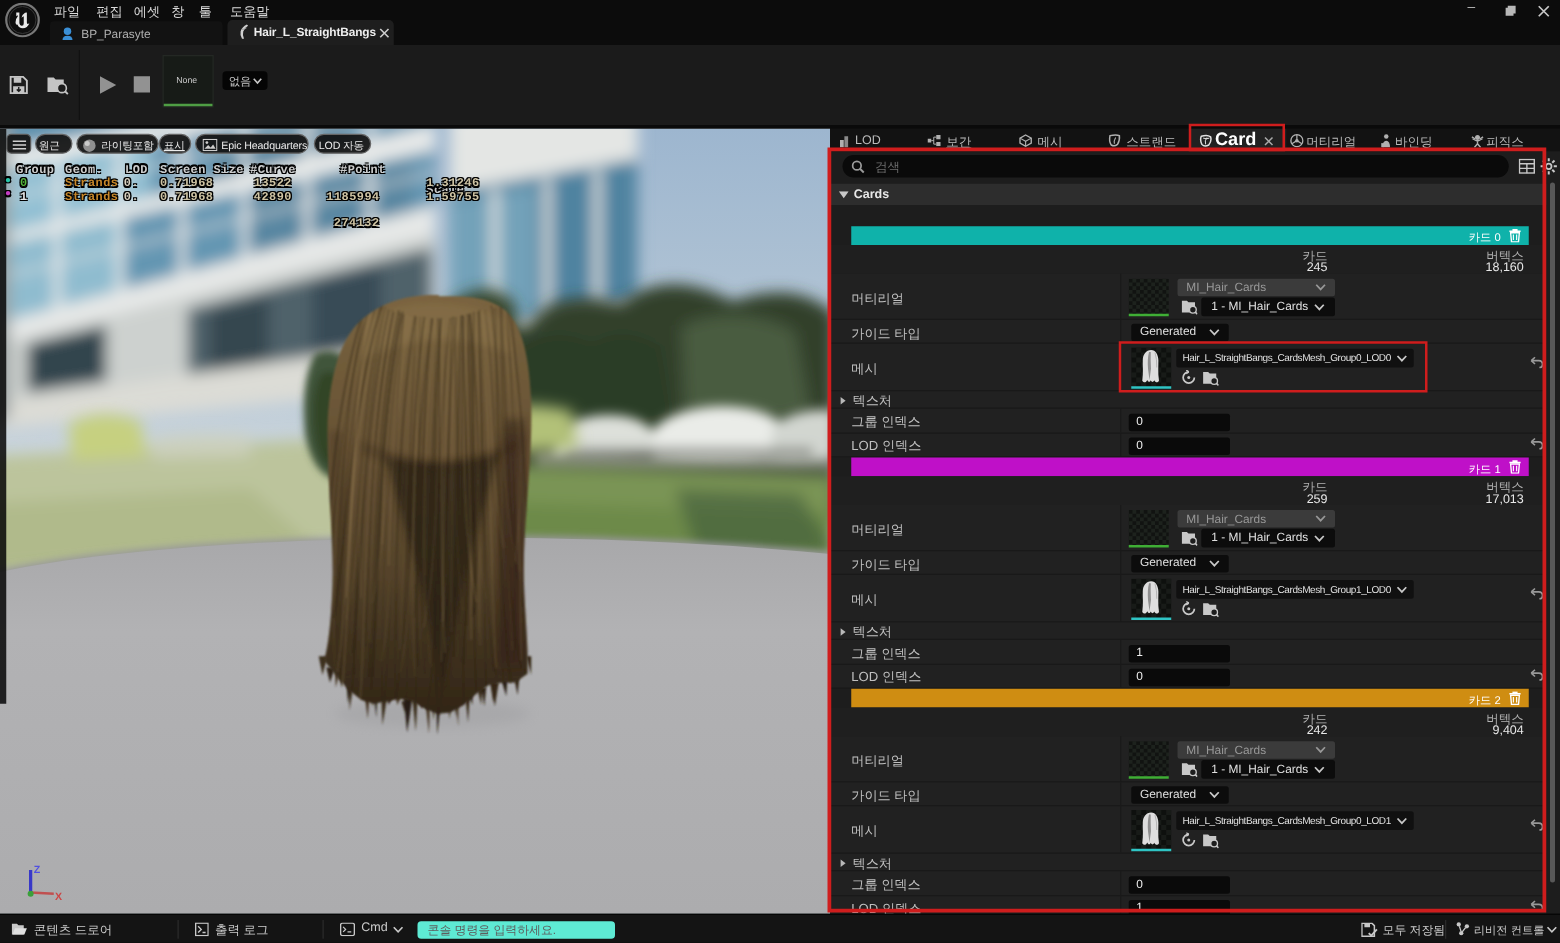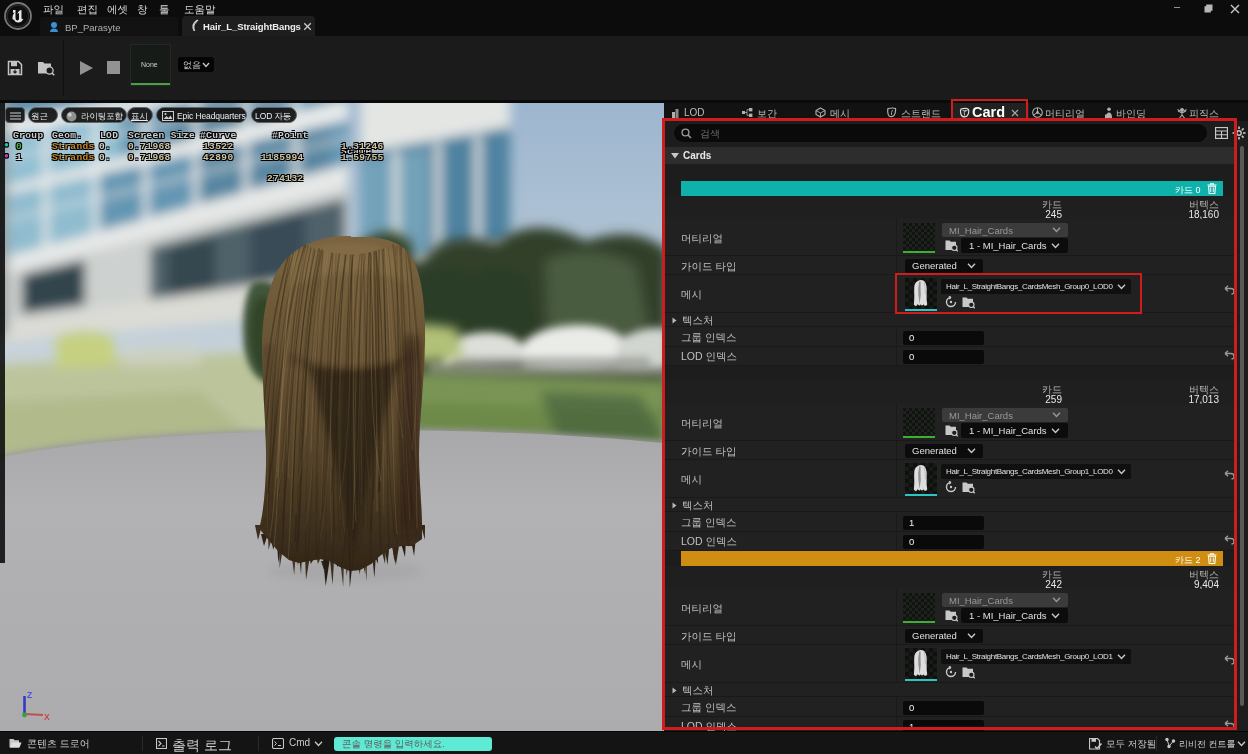--- a/index.html
+++ b/index.html
@@ -587,20 +587,28 @@
       <div class="abs" style="left:0px;top:244px;width:573px;height:19px;background:#212121;border-bottom:1px solid #191919;">
         <div class="abs" style="left:232px;top:0;width:1px;height:100%;background:#1a1a1a;"></div>
         <span class="abs" style="left:17px;top:3px;font-size:10.5px;color:#c0c0c0;">LOD 인덱스</span>
         <div class="abs" style="left:239px;top:2.5px;width:81px;height:14px;background:#0a0a0a;border-radius:2px;">
 <span class="abs" style="left:6px;top:1.5px;font-size:9.5px;color:#f0f0f0;">0</span>
         </div>
         <svg class="abs" style="left:560px;top:3px;" width="11" height="10" viewBox="0 0 11 10">
 <path d="M1 3.5 L4 0.8 M1 3.5 L4 6.2 M1 3.5 H7 Q10 3.5 10 6.5 Q10 9 7.5 9" fill="none" stroke="#999999" stroke-width="1.3"></path>
         </svg>
       </div>
+      <div class="abs" style="left:17px;top:263px;width:542px;height:15px;background:#bf10c8;">
+        <span class="abs" style="left:494px;top:2.5px;font-size:9px;color:#ffffff;">카드 1</span>
+        <svg class="abs" style="left:526px;top:2px;" width="10" height="11" viewBox="0 0 10 11">
+<path d="M0.5 2 H9.5 M3.5 2 V0.8 H6.5 V2" stroke="#ffffff" stroke-width="1.1" fill="none"></path>
+<path d="M1.5 3.2 L2.2 10.5 H7.8 L8.5 3.2 Z" fill="none" stroke="#ffffff" stroke-width="1.1"></path>
+<path d="M3.7 4.5 V9 M6.3 4.5 V9" stroke="#ffffff" stroke-width="0.9"></path>
+        </svg>
+      </div>
       <div class="abs" style="left:0px;top:278px;width:573px;height:23px;background:#1f1f1f;">
         <span class="abs" style="right:175px;top:2px;font-size:10px;color:#b4b4b4;">카드</span>
         <span class="abs" style="right:175px;top:13px;font-size:10px;color:#e8e8e8;">259</span>
         <span class="abs" style="right:18px;top:2px;font-size:10px;color:#b4b4b4;">버텍스</span>
         <span class="abs" style="right:18px;top:13px;font-size:10px;color:#e8e8e8;">17,013</span>
       </div>
       <div class="abs" style="left:0px;top:301px;width:573px;height:37px;background:#212121;border-bottom:1px solid #191919;">
         <div class="abs" style="left:232px;top:0;width:1px;height:100%;background:#1a1a1a;"></div>
         <span class="abs" style="left:17px;top:13px;font-size:10.5px;color:#c0c0c0;">머티리얼</span>
         <div class="abs" style="left:239px;top:4px;width:32px;height:30px;background:
@@ -802,21 +810,21 @@
  <svg class="abs" style="left:9px;top:6px;" width="13" height="11" viewBox="0 0 13 11">
         <path d="M0.5 1 H4.5 L5.8 2.2 H10 V9.5 H0.5 Z" fill="#c8c8c8"></path>
         <path d="M3 4.5 H12.5 L10.5 9.5 H1 Z" fill="#e0e0e0"></path>
       </svg>
  <span class="abs" style="left:27px;top:5px;font-size:10px;color:#cccccc;">콘텐츠 드로어</span>
  <div class="abs" style="left:142px;top:4px;width:1px;height:15px;background:#2a2a2a;"></div>
  <svg class="abs" style="left:156px;top:6px;" width="11" height="11" viewBox="0 0 11 11">
         <rect x="0.5" y="0.5" width="10" height="10" fill="none" stroke="#c8c8c8" stroke-width="1.1"></rect>
         <path d="M2.5 3 L5 5.5 L2.5 8 M6 8 H8.5" stroke="#c8c8c8" stroke-width="1.1" fill="none"></path>
       </svg>
- <span class="abs" style="left:172px;top:5px;font-size:14px;color:#cccccc;">출력 로그</span>
+ <span class="abs" style="left:172px;top:5px;font-size:10px;color:#cccccc;">출력 로그</span>
  <div class="abs" style="left:258px;top:4px;width:1px;height:15px;background:#2a2a2a;"></div>
  <svg class="abs" style="left:272px;top:6px;" width="12" height="11" viewBox="0 0 12 11">
         <rect x="0.5" y="0.5" width="11" height="10" rx="1.5" fill="none" stroke="#c8c8c8" stroke-width="1.1"></rect>
         <path d="M2.5 3.5 L4.5 5.5 L2.5 7.5" stroke="#c8c8c8" stroke-width="1" fill="none"></path>
         <path d="M6 7.5 H9" stroke="#c8c8c8" stroke-width="1"></path>
       </svg>
  <span class="abs" style="left:289px;top:5px;font-size:10px;color:#cccccc;">Cmd</span>
  <svg class="abs" style="left:314px;top:9px;" width="9" height="6" viewBox="0 0 9 6">
         <path d="M1 0.8 L4.5 4.5 L8 0.8" stroke="#c8c8c8" stroke-width="1.3" fill="none"></path>
       </svg>

